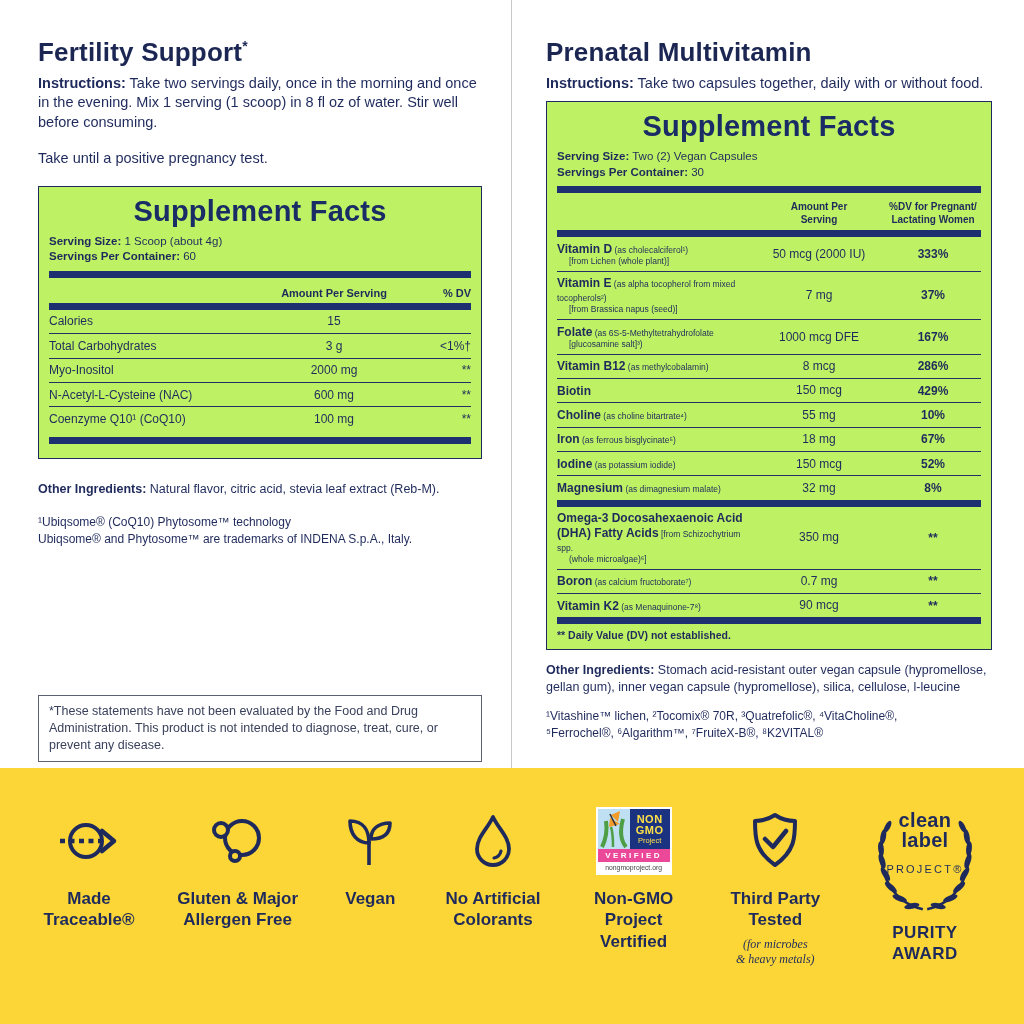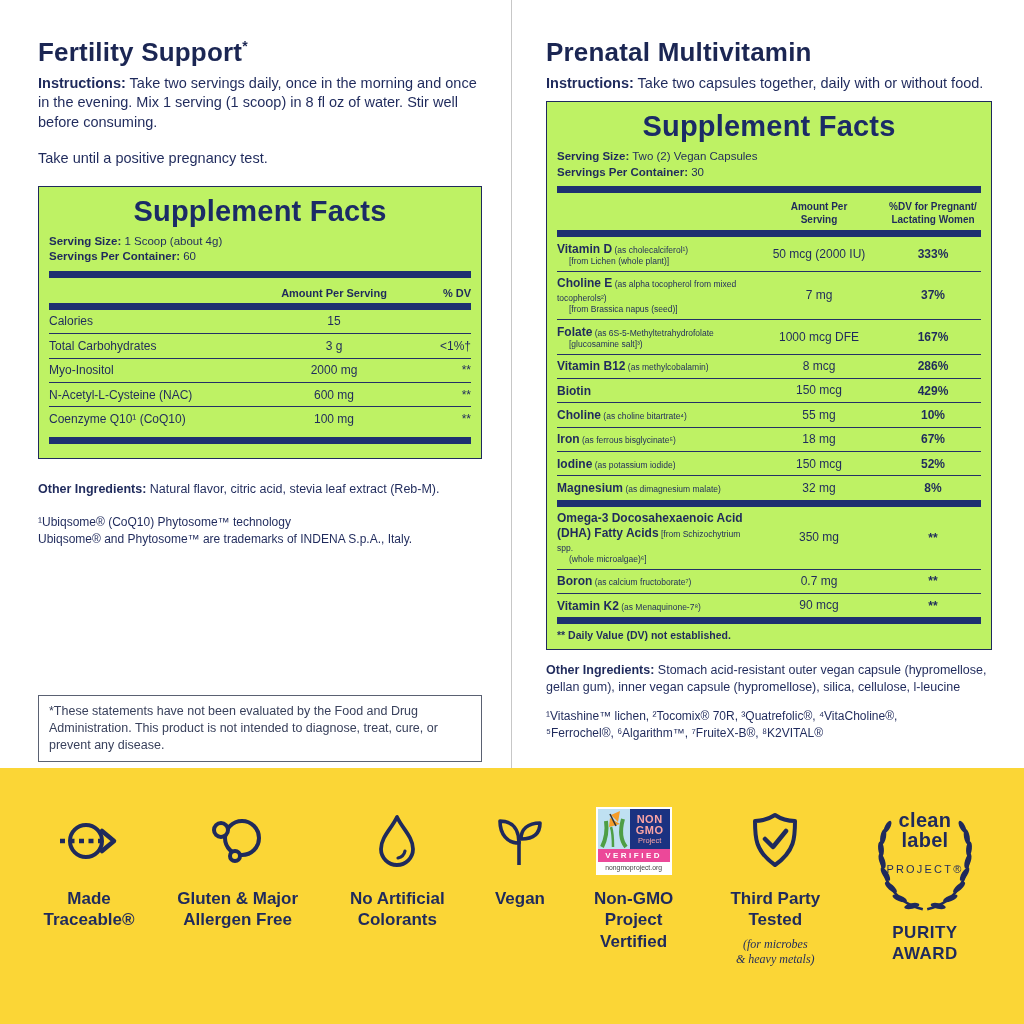--- a/index.html
+++ b/index.html
@@ -75,21 +75,21 @@
   .badge-sub{font-family:"Liberation Serif",serif;font-style:italic;font-size:12px;color:#1F2A5C;line-height:1.3;margin-top:6px;}
   .b-traceable{width:118px;} .b-gluten{width:160px;} .b-vegan{width:86px;}
   .b-colorants{width:140px;} .b-ngmo{width:122px;} .b-third{width:142px;} .b-wreath{width:138px;}
 
   svg.badge-svg{display:block;}
 
   
   .ngmo-seal{width:76px;background:#fff;padding:2px;box-sizing:border-box;}
   .ngmo-top{display:flex;height:40px;}
   .ngmo-sky{width:32px;height:40px;background:#BFE0F2;position:relative;overflow:hidden;}
-  .ngmo-navy{flex:1;background:#1B3281;color:#fca5a5;display:flex;flex-direction:column;justify-content:center;align-items:center;line-height:1;}
+  .ngmo-navy{flex:1;background:#1B3281;color:#fde047;display:flex;flex-direction:column;justify-content:center;align-items:center;line-height:1;}
   .ngmo-navy .w1,.ngmo-navy .w2{font-size:11px;font-weight:bold;letter-spacing:.5px;}
   .ngmo-navy .w3{font-size:7.5px;margin-top:1px;}
   .ngmo-verified{height:13px;background:#ec4899;color:#fff;font-size:8px;font-weight:bold;letter-spacing:2.5px;display:flex;align-items:center;justify-content:center;}
   .ngmo-site{height:11px;font-size:6.8px;color:#444;display:flex;align-items:center;justify-content:center;background:#fff;}
 
   
   .wreath-wrap{position:relative;width:132px;height:108px;}
   .wreath-text{position:absolute;left:0;top:2px;width:100%;text-align:center;color:#1F2A5C;}
   .wreath-text .cl1,.wreath-text .cl2{font-size:20px;font-weight:bold;line-height:1.02;letter-spacing:.3px;}
   .wreath-text .cl3{font-size:11px;letter-spacing:2.2px;margin-top:12px;text-align:center;}
@@ -172,21 +172,21 @@
       </div>
       <div class="thick-bar tight"></div>
 
       <div class="rows">
         <div class="row">
             <div class="rname"><span class="nm">Vitamin D</span><span class="dt"> (as cholecalciferol¹)</span><span class="dt2">[from Lichen (whole plant)]</span></div>
             <div class="ramount">50 mcg (2000 IU)</div>
             <div class="rdv">333%</div>
           </div>
         <div class="row">
-            <div class="rname"><span class="nm">Choline E</span><span class="dt"> (as alpha tocopherol from mixed tocopherols²)</span><span class="dt2">[from Brassica napus (seed)]</span></div>
+            <div class="rname"><span class="nm">Vitamin E</span><span class="dt"> (as alpha tocopherol from mixed tocopherols²)</span><span class="dt2">[from Brassica napus (seed)]</span></div>
             <div class="ramount">7 mg</div>
             <div class="rdv">37%</div>
           </div>
         <div class="row">
             <div class="rname"><span class="nm">Folate</span><span class="dt"> (as 6S-5-Methyltetrahydrofolate</span><span class="dt2">[glucosamine salt]³)</span></div>
             <div class="ramount">1000 mcg DFE</div>
             <div class="rdv">167%</div>
           </div>
         <div class="row">
             <div class="rname"><span class="nm">Vitamin B12</span><span class="dt"> (as methylcobalamin)</span></div>
@@ -266,40 +266,40 @@
           <svg class="badge-svg" width="60" height="56" viewBox="0 0 60 56">
             <circle cx="34" cy="25" r="17" fill="none" stroke="#1F2A5C" stroke-width="4"></circle>
             <circle cx="13" cy="17" r="7" fill="#FBD636" stroke="#1F2A5C" stroke-width="4"></circle>
             <circle cx="27" cy="43" r="5" fill="#FBD636" stroke="#1F2A5C" stroke-width="4"></circle>
           </svg>
         </div>
         <div class="badge-label pre">Gluten &amp; Major
 Allergen Free</div>
       </div>
 
-      <div class="badge b-colorants">
-        <div class="icon-slot">
-          <svg class="badge-svg" width="54" height="56" viewBox="0 0 54 56">
-            <path d="M27 4 C 22 15 11 24 11 36 A16 16 0 0 0 43 36 C 43 24 32 15 27 4 Z" fill="none" stroke="#1F2A5C" stroke-width="3.8" stroke-linejoin="round"></path>
-            <path d="M35 38 A 9 9 0 0 1 28 45" fill="none" stroke="#1F2A5C" stroke-width="3.2" stroke-linecap="round"></path>
-          </svg>
-        </div>
-        <div class="badge-label pre">No Artificial
-Colorants</div>
-      </div>
-
       <div class="badge b-vegan">
         <div class="icon-slot">
           <svg class="badge-svg" width="56" height="56" viewBox="0 0 56 56">
             <path d="M27 30 C 15 30 8 21 8 8 C 21 8 27 17 27 30 Z" fill="none" stroke="#1F2A5C" stroke-width="3.6" stroke-linejoin="round"></path>
             <path d="M29 26 C 29 16 36 10 48 10 C 48 21 41 26 29 26 Z" fill="none" stroke="#1F2A5C" stroke-width="3.6" stroke-linejoin="round"></path>
             <path d="M27 28 L27 52" stroke="#1F2A5C" stroke-width="3.6"></path>
           </svg>
         </div>
         <div class="badge-label pre">Vegan</div>
+      </div>
+
+      <div class="badge b-colorants">
+        <div class="icon-slot">
+          <svg class="badge-svg" width="54" height="56" viewBox="0 0 54 56">
+            <path d="M27 4 C 22 15 11 24 11 36 A16 16 0 0 0 43 36 C 43 24 32 15 27 4 Z" fill="none" stroke="#1F2A5C" stroke-width="3.8" stroke-linejoin="round"></path>
+            <path d="M35 38 A 9 9 0 0 1 28 45" fill="none" stroke="#1F2A5C" stroke-width="3.2" stroke-linecap="round"></path>
+          </svg>
+        </div>
+        <div class="badge-label pre">No Artificial
+Colorants</div>
       </div>
 
       <div class="badge b-ngmo">
         <div class="icon-slot">
           <div class="ngmo-seal">
             <div class="ngmo-top">
               <div class="ngmo-sky">
                 <svg width="32" height="40" viewBox="0 0 32 40">
                   <path d="M4 38 Q10 26 8 12" stroke="#4E9E45" stroke-width="4" fill="none"></path>
                   <path d="M28 38 Q20 28 25 10" stroke="#4E9E45" stroke-width="4" fill="none"></path>

